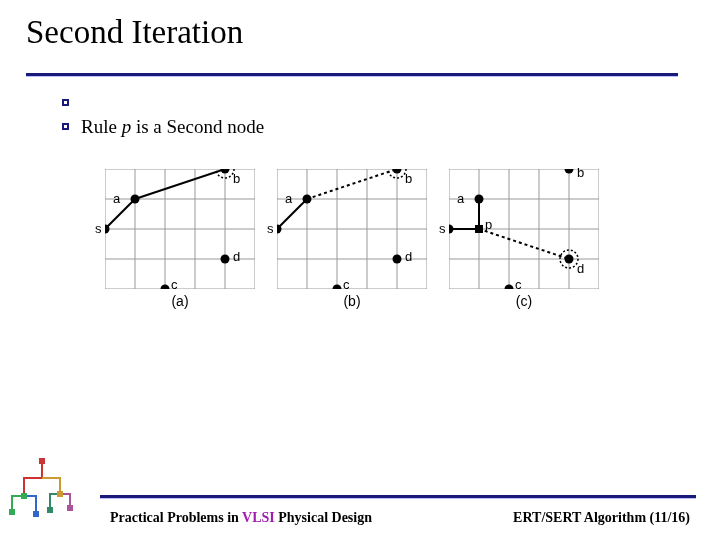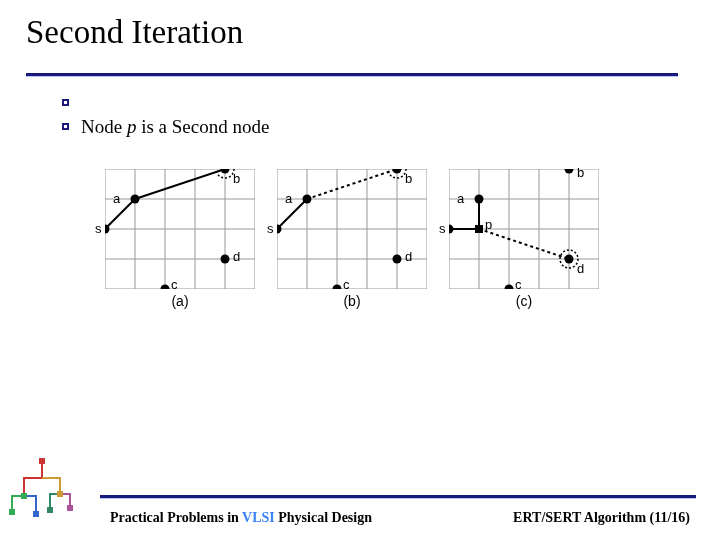--- a/index.html
+++ b/index.html
@@ -14,41 +14,41 @@
   .rule .it { font-style: italic; }
   .sub { margin-left: 36px; }
   .subtext { font-size: 19px; line-height: 1.4; }
   .subtext .it { font-style: italic; }
   .diagram-wrap { display:flex; justify-content:center; gap: 22px; margin-top: 28px; }
   .subfig { display:flex; flex-direction:column; align-items:center; }
   .grid { position:relative; width:150px; height:120px; }
   .cap { font-size: 14px; margin-top: 4px; font-family: Arial, sans-serif; }
   .lbl { position:absolute; font-size:13px; font-family: Arial, sans-serif; }
   .footer { position:absolute; left:0; right:0; bottom:14px; display:flex; justify-content:space-between; padding: 0 30px 0 110px; font-size:14px; font-weight:bold; }
-  .footer .vlsi { color:#3b82f6; }
+  .footer .vlsi { color:#a21caf; }
   .footer-rule { position:absolute; left:100px; right:24px; bottom:42px; height:3px; background:#1a1a7a; box-shadow: 0 1px 0 #bfbffa;}
   .corner-art { position:absolute; left:6px; bottom:10px; }
 </style>
 </head>
 <body>
 
 <div class="slide">
 
   <div class="title">Second Iteration</div>
   <div class="underline"></div>
 
 
   <div class="bullet-row sub">
     <div class="sq hollow"></div>
   </div>
 
   <div class="bullet-row sub">
     <div class="sq hollow"></div>
     <div class="subtext">
-      <span>Node </span><span class="it">p</span><span> is a Second node</span>
+      <span>Rule </span><span class="it">p</span><span> is a Second node</span>
     </div>
   </div>
 
   <div class="diagram-wrap">
 
     <div class="subfig">
       <div class="grid">
         <svg width="150" height="120" viewBox="0 0 150 120">
           <g stroke="#999" stroke-width="1">
             <line x1="0" y1="0" x2="150" y2="0"></line>

